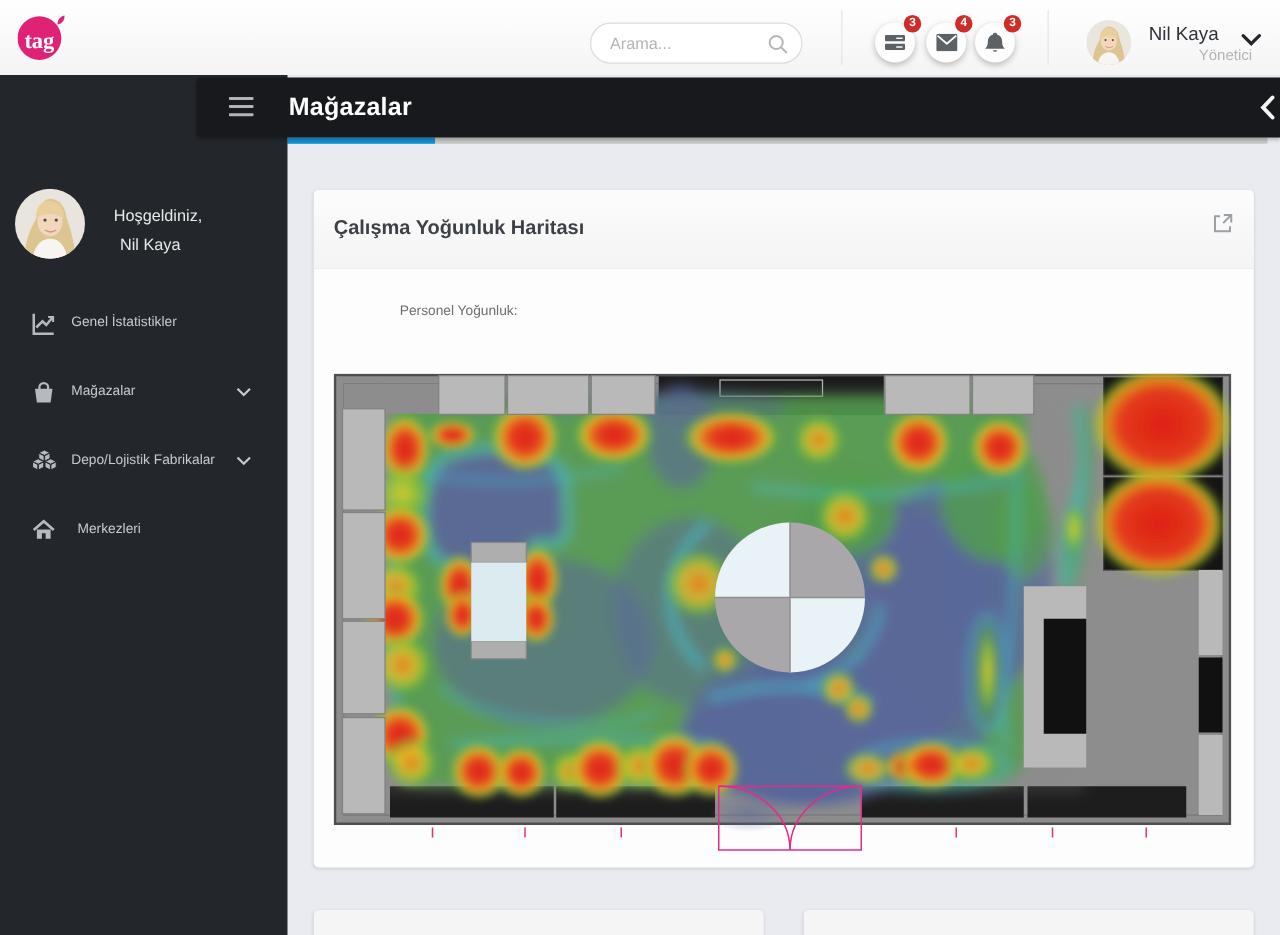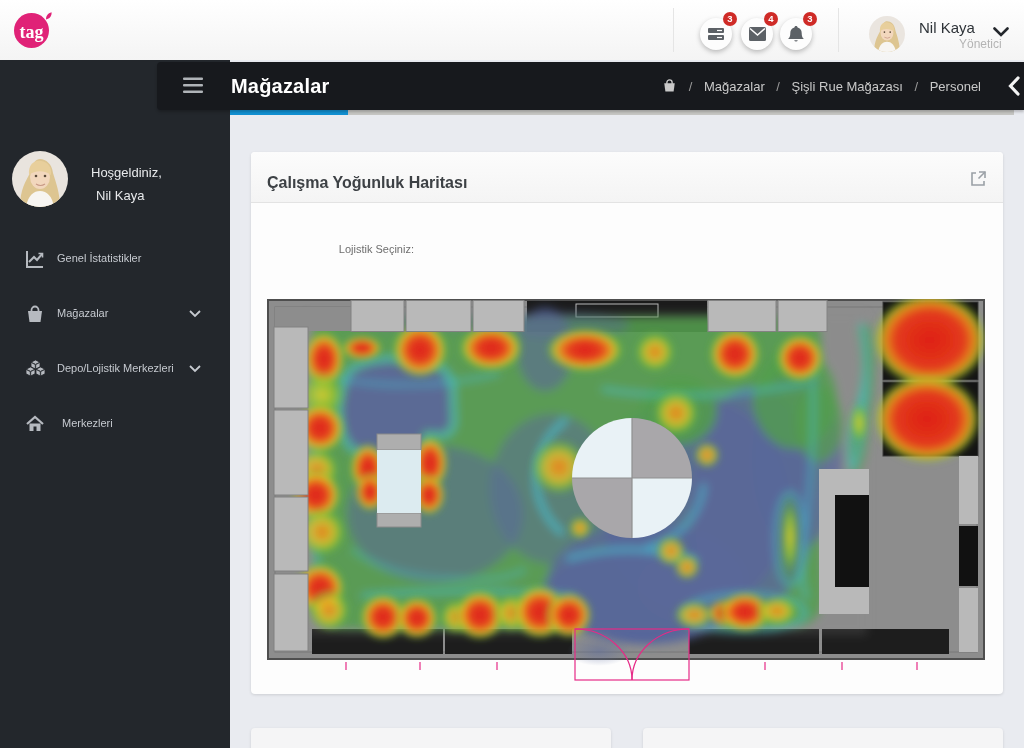--- a/index.html
+++ b/index.html
@@ -25,21 +25,21 @@
   .titlebar { position:absolute; left:157px; top:62px; width:867px; height:48px; background:#17191d; border-radius:4px 0 0 4px; box-shadow:0 2px 3px rgba(0,0,0,0.22); z-index:20; }
   .burger { position:absolute; left:26px; top:15px; }
   .title { position:absolute; left:74px; top:13px; color:#fff; font-size:20px; font-weight:bold; letter-spacing:0.2px; }
   .crumb { position:absolute; right:43px; top:16px; color:#c9c9c9; font-size:13px; }
   .crumb .sep { color:#9a9a9a; padding:0 8px; }
   .backchev { position:absolute; right:3px; top:14px; }
   .strip { position:absolute; left:230px; top:110px; width:784px; height:5px; background:#c7c7c4; z-index:5; }
   .strip .blue { position:absolute; left:0px; top:0; width:118px; height:5px; background:#1291d3; }
   .content { position:absolute; left:230px; top:110px; width:794px; height:638px; background:#e9ebf0; }
   .card { position:absolute; left:21px; top:42px; width:752px; height:542px; background:#fdfdfd; border-radius:4px; box-shadow:0 1px 3px rgba(0,0,0,0.12); }
-  .cardhdr { position:absolute; left:0; top:0; width:752px; height:51px; background:linear-gradient(#fcfcfc,#f4f4f4); border-bottom:1px solid #e3e3e3; border-radius:4px 4px 0 0;padding-left:44px; }
+  .cardhdr { position:absolute; left:0; top:0; width:752px; height:63px; background:linear-gradient(#fcfcfc,#f4f4f4); border-bottom:1px solid #e3e3e3; border-radius:4px 4px 0 0;padding-left:44px; }
   .cardtitle { position:absolute; left:16px; top:22px; font-size:16px; font-weight:bold; color:#3d4145; }
   .extlink { position:absolute; right:16px; top:18px; }
   .formrow { position:absolute; left:0; top:82px; width:752px; height:30px; }
   .formlbl { position:absolute; left:0; top:9px; width:163px; text-align:right; font-size:11px; color:#6e6e6e; }
   .select { position:absolute; left:270px; top:0; width:394px; height:29px; border:1px solid #b3b3b3; border-radius:3px; background:linear-gradient(#f6f6f6,#dcdcdc); font-size:11.5px; color:#444; line-height:27px; padding-left:10px; }
   .select .btn { position:absolute; right:0; top:0; width:23px; height:27px; background:linear-gradient(#ececec,#c9c9c9); border-left:1px solid #b3b3b3; border-radius:0 3px 3px 0; }
   .select .btn:after { content:""; position:absolute; left:7px; top:12px; border-left:4px solid transparent; border-right:4px solid transparent; border-top:5px solid #8a8a8a; }
   .heatwrap { position:absolute; left:16px; top:147px; width:718px; height:390px; }
   .card2 { position:absolute; background:#f5f5f6; border-radius:4px; height:40px; top:618px; box-shadow:0 1px 3px rgba(0,0,0,0.12); }
 </style>
@@ -50,21 +50,21 @@
     <div class="card">
       <div class="cardhdr">
         <div class="cardtitle">Çalışma Yoğunluk Haritası</div>
         <svg class="extlink" width="17" height="17" viewBox="0 0 17 17">
           <path d="M6 3 H2 V15 H14 V11" fill="none" stroke="#9aa0a6" stroke-width="1.6"></path>
           <path d="M9 2 H15 V8" fill="none" stroke="#9aa0a6" stroke-width="1.6"></path>
           <path d="M15 2 L8.5 8.5" stroke="#9aa0a6" stroke-width="1.6"></path>
         </svg>
       </div>
       <div class="formrow">
-        <div class="formlbl">Lojistik Seçiniz:</div>
+        <div class="formlbl">Personel Yoğunluk:</div>
       </div>
       <div class="heatwrap" id="heatwrap"><svg width="718" height="390" viewBox="0 0 718 390" xmlns="http://www.w3.org/2000/svg">
 <defs>
 <radialGradient id="hR">
               <stop offset="0" stop-color="#dd2019"></stop>
               <stop offset="0.42" stop-color="#e43e1e"></stop>
               <stop offset="0.62" stop-color="#ee7c1d" stop-opacity="0.95"></stop>
               <stop offset="0.76" stop-color="#e3c426" stop-opacity="0.85"></stop>
               <stop offset="0.9" stop-color="#6fbf35" stop-opacity="0.55"></stop>
               <stop offset="1" stop-color="#5ab53a" stop-opacity="0"></stop>
@@ -281,21 +281,21 @@
           <path d="M6 3.4 L10.3 5.6 V10 L6 7.8 Z"></path>
           <path d="M15 3.4 L10.7 5.6 V10 L15 7.8 Z"></path>
           <path d="M5.5 8 L10 10.2 L5.5 12.4 L1 10.2 Z"></path>
           <path d="M1 10.4 L5.3 12.6 V17 L1 14.8 Z"></path>
           <path d="M10 10.4 L5.7 12.6 V17 L10 14.8 Z"></path>
           <path d="M15.5 8 L20 10.2 L15.5 12.4 L11 10.2 Z"></path>
           <path d="M11 10.4 L15.3 12.6 V17 L11 14.8 Z"></path>
           <path d="M20 10.4 L15.7 12.6 V17 L20 14.8 Z"></path>
         </g>
       </svg>
-      <span class="lbl">Depo/Lojistik Merkezleri</span>
+      <span class="lbl">Depo/Lojistik Fabrikalar</span>
       <svg class="chev" width="12" height="8" viewBox="0 0 12 8">
         <path d="M1 1 L6 6 L11 1" stroke="#c6cad0" stroke-width="1.8" fill="none"></path>
       </svg>
     </div>
     <div class="menuitem" style="top:344px;">
       <svg class="ic" width="20" height="20" viewBox="0 0 20 20">
         <path d="M2 10 L10 3 L18 10" stroke="#b6bac0" stroke-width="2.2" fill="none"></path>
         <path d="M4.5 9.5 V17 H8.5 V12.5 H11.5 V17 H15.5 V9.5 Z" fill="#b6bac0"></path>
       </svg>
       <span class="lbl" style="left:62px;">Merkezleri</span>
@@ -304,35 +304,37 @@
 
   <div class="titlebar">
     <svg class="burger" width="20" height="17" viewBox="0 0 20 17">
       <g fill="#b0b4b8">
         <rect x="0" y="0.5" width="20" height="2.4" rx="1"></rect>
         <rect x="0" y="7" width="20" height="2.4" rx="1"></rect>
         <rect x="0" y="13.5" width="20" height="2.4" rx="1"></rect>
       </g>
     </svg>
     <div class="title">Mağazalar</div>
-    <div class="crumb"><svg width="15" height="15" viewBox="0 0 20 20" style="vertical-align:-2px">
-        <path d="M3 7 H17 L15.5 18 H4.5 Z" fill="#c9c9c9"></path>
-        <path d="M6.5 9 V6 a3.5 3.5 0 0 1 7 0 V9" stroke="#c9c9c9" stroke-width="1.8" fill="none"></path>
-      </svg><span class="sep"> / </span>Mağazalar<span class="sep"> / </span>Şişli Rue Mağazası<span class="sep"> / </span>Personel</div>
     <svg class="backchev" width="14" height="20" viewBox="0 0 14 20">
       <path d="M11 2 L3.5 10 L11 18" stroke="#f4f4f4" stroke-width="3.2" fill="none" stroke-linecap="round"></path>
     </svg>
   </div>
 
   <div class="topbar">
     <svg class="logo" width="40" height="38" viewBox="0 0 40 38">
       <circle cx="17.5" cy="18.5" r="17.5" fill="#e02277"></circle>
       <path d="M37.6 0.3 C37.9 3.9 35.6 7 32.1 7.4 C31.7 4.1 33.9 1.3 37.6 0.3 Z" fill="#e02277"></path>
       <text x="17.5" y="26" text-anchor="middle" font-family="Liberation Serif,serif" font-size="18" font-weight="bold" fill="#fff">tag</text>
     </svg>
+    <div class="search">Arama...
+      <svg class="mag" width="17" height="17" viewBox="0 0 17 17">
+        <circle cx="7" cy="7" r="5.2" stroke="#b5b5b5" stroke-width="1.6" fill="none"></circle>
+        <path d="M11 11 L15.5 15.5" stroke="#b5b5b5" stroke-width="1.6"></path>
+      </svg>
+    </div>
     <div class="hdiv" style="left:673px;"></div>
     <div class="hdiv" style="left:838px;"></div>
     <div class="icobtn" style="left:700px;">
       <svg width="16" height="16" viewBox="0 0 16 16">
         <g fill="#5c6166">
           <rect x="0" y="2" width="16" height="5" rx="1"></rect>
           <rect x="0" y="9" width="16" height="5" rx="1"></rect>
         </g>
         <g stroke="#fdfdfd" stroke-width="1.2">
           <line x1="9" y1="4.5" x2="14" y2="4.5"></line>

